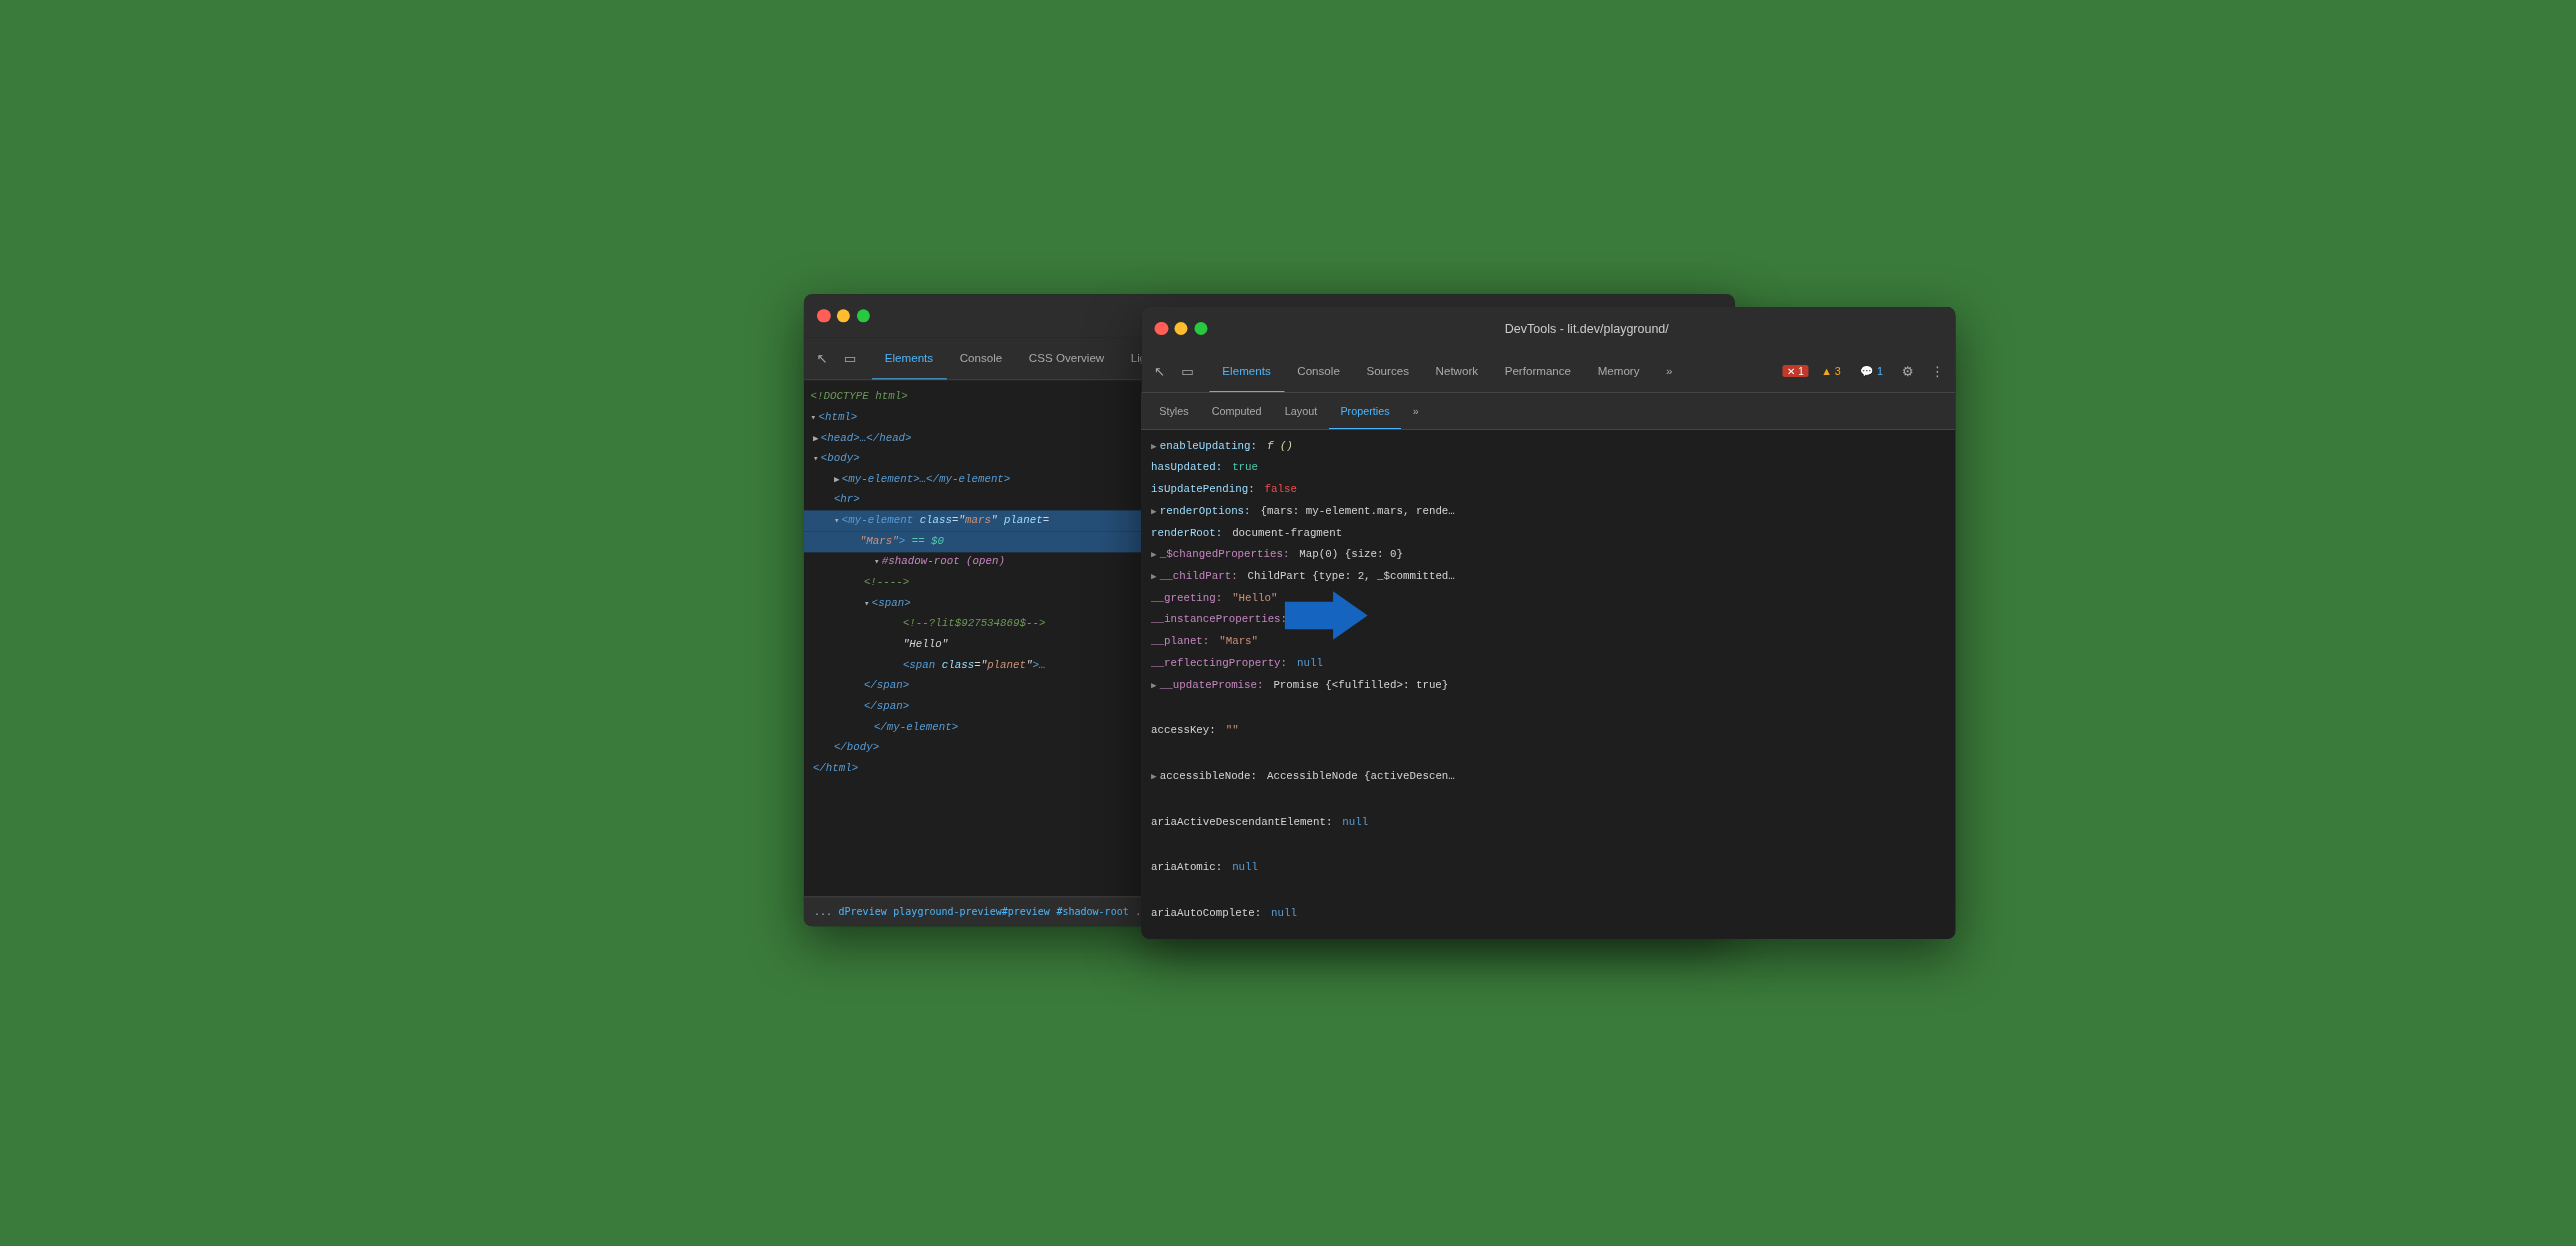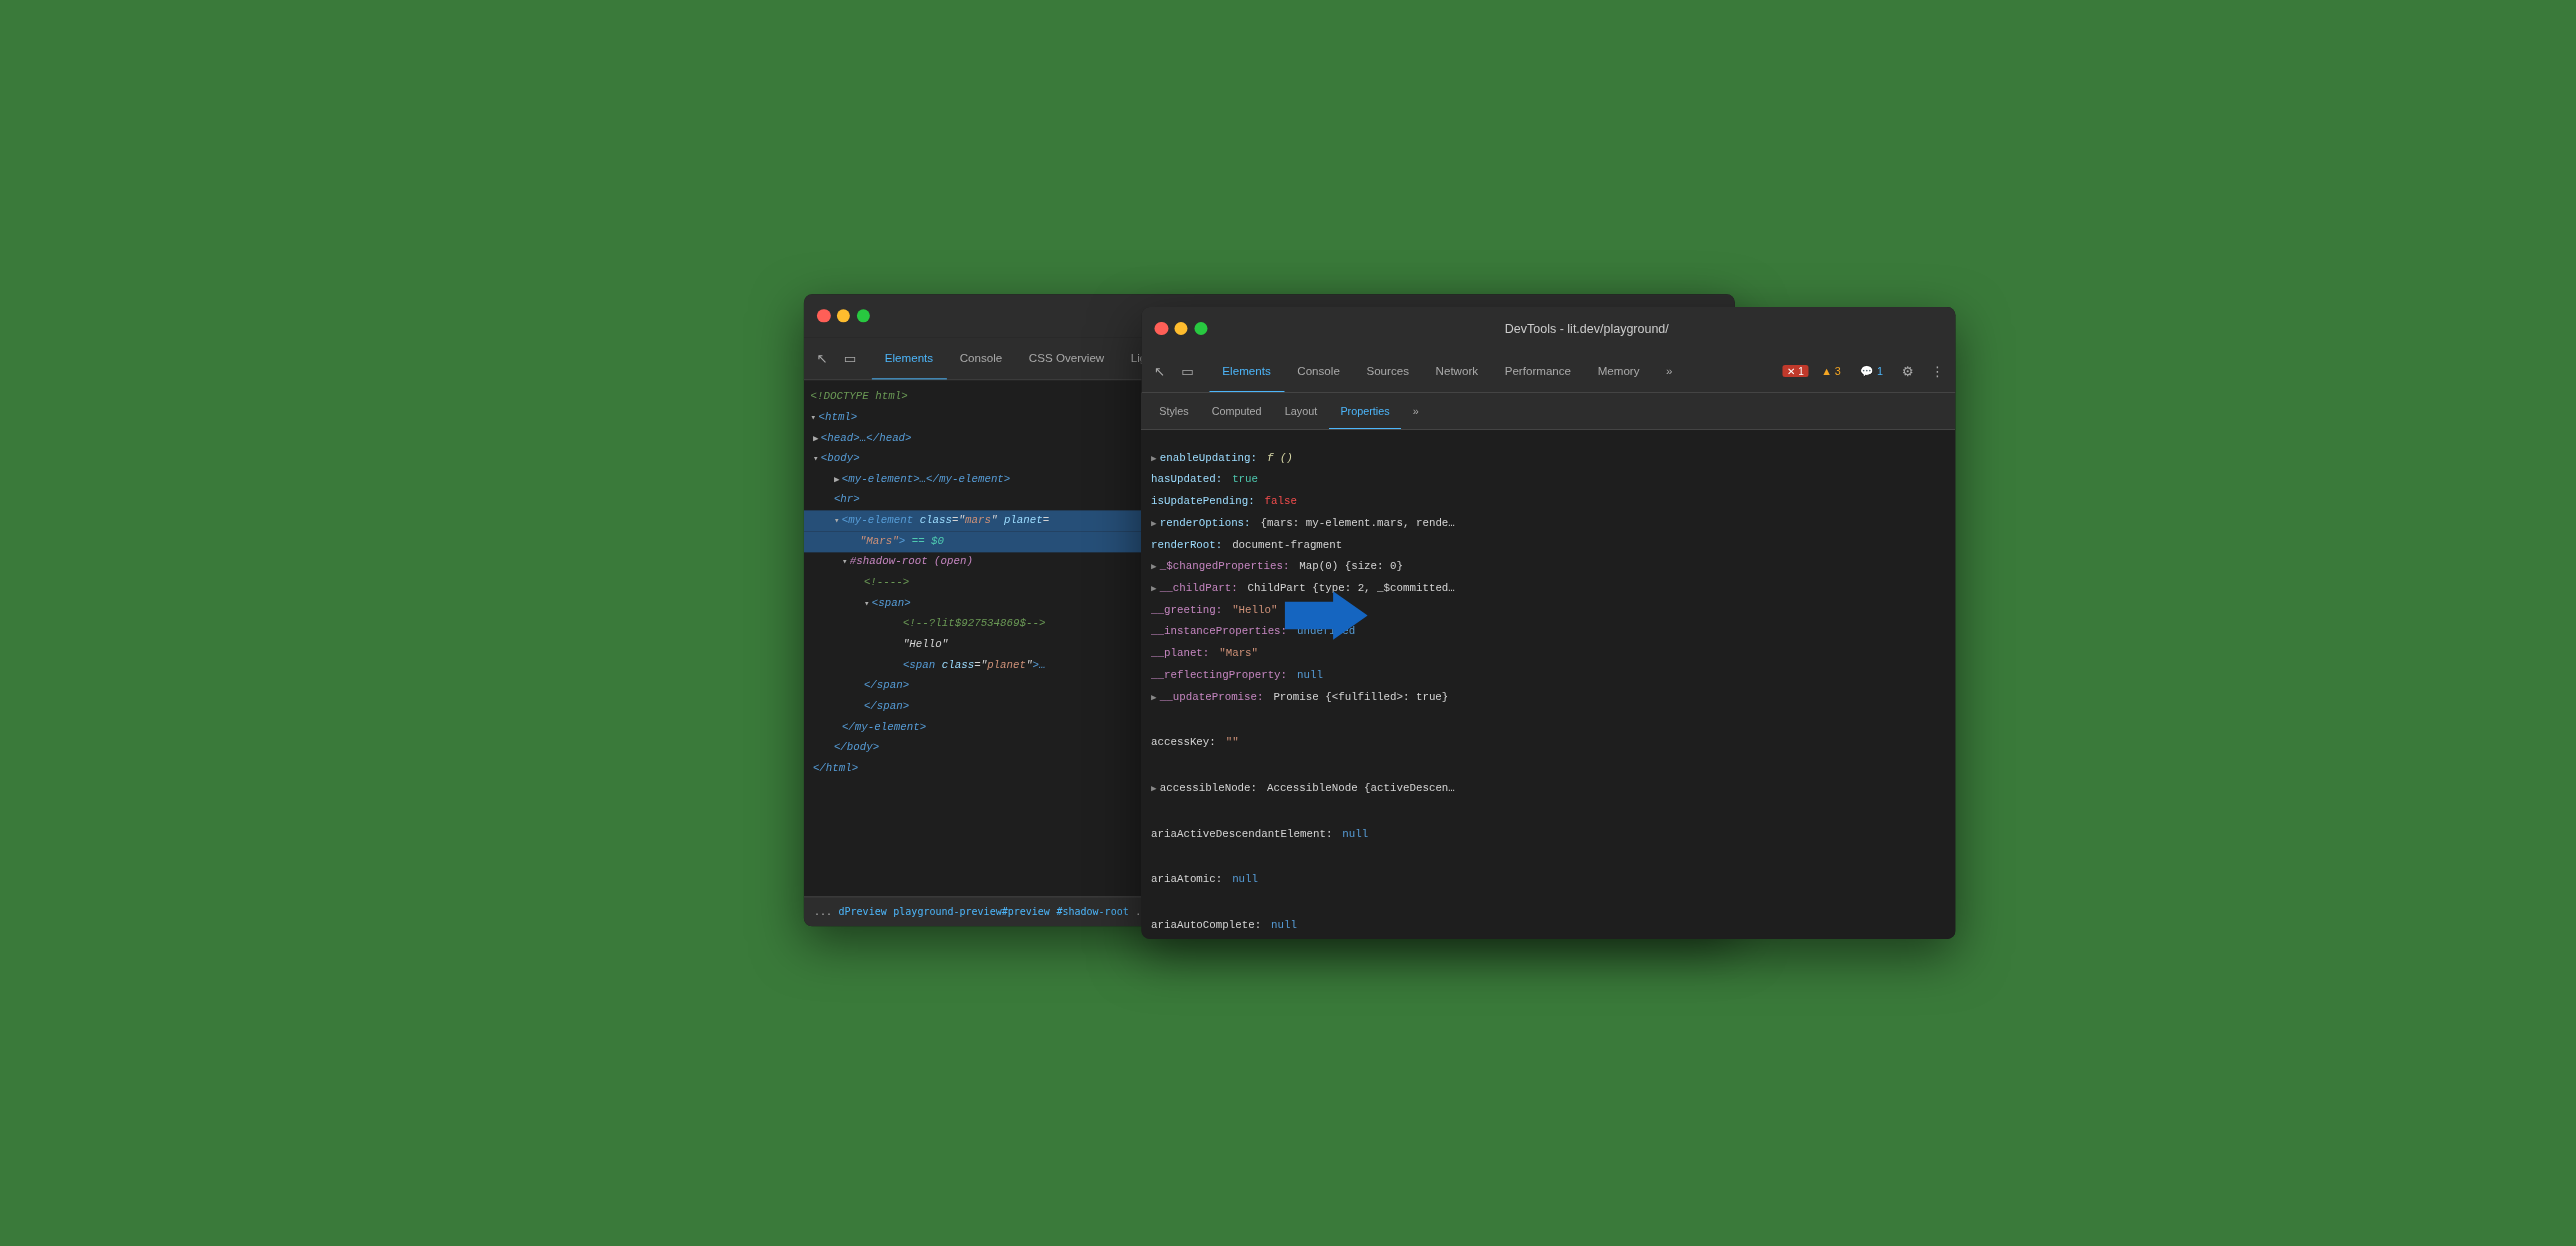--- a/index.html
+++ b/index.html
@@ -184,21 +184,21 @@
       font-style: italic;
     }
 
     .dom-line.selected {
       background: #264f78;
     }
 
     .indent-0 { padding-left: 6.6px; }
     .indent-1 { padding-left: 9px; }
     .indent-2 { padding-left: 30px; }
-    .indent-3 { padding-left: 38px; }
+    .indent-3 { padding-left: 70px; }
     .indent-4 { padding-left: 60px; }
     .indent-5 { padding-left: 99px; }
 
     .dom-tag { color: #569cd6; }
     .dom-attr-name { color: #9cdcfe; }
     .dom-attr-value { color: #ce9178; }
     .dom-text { color: #d4d4d4; }
     .dom-comment { color: #6a9955; }
     .dom-special { color: #c586c0; }
     .dom-eq { color: #d4d4d4; }
@@ -280,21 +280,20 @@
     .dom-panel::-webkit-scrollbar-thumb,
     .props-panel::-webkit-scrollbar-thumb {
       background: #555;
       border-radius: 3.3px;
     }
 
     .props-container {
       display: flex;
       flex-direction: column;
       height: 100%;
-      gap: 12px;
     }
 
     
     .status-bar {
       height: 30px;
       background: #2d2d2d;
       border-top: 0.8px solid #444;
       display: flex;
       align-items: center;
       padding: 0 10px;

